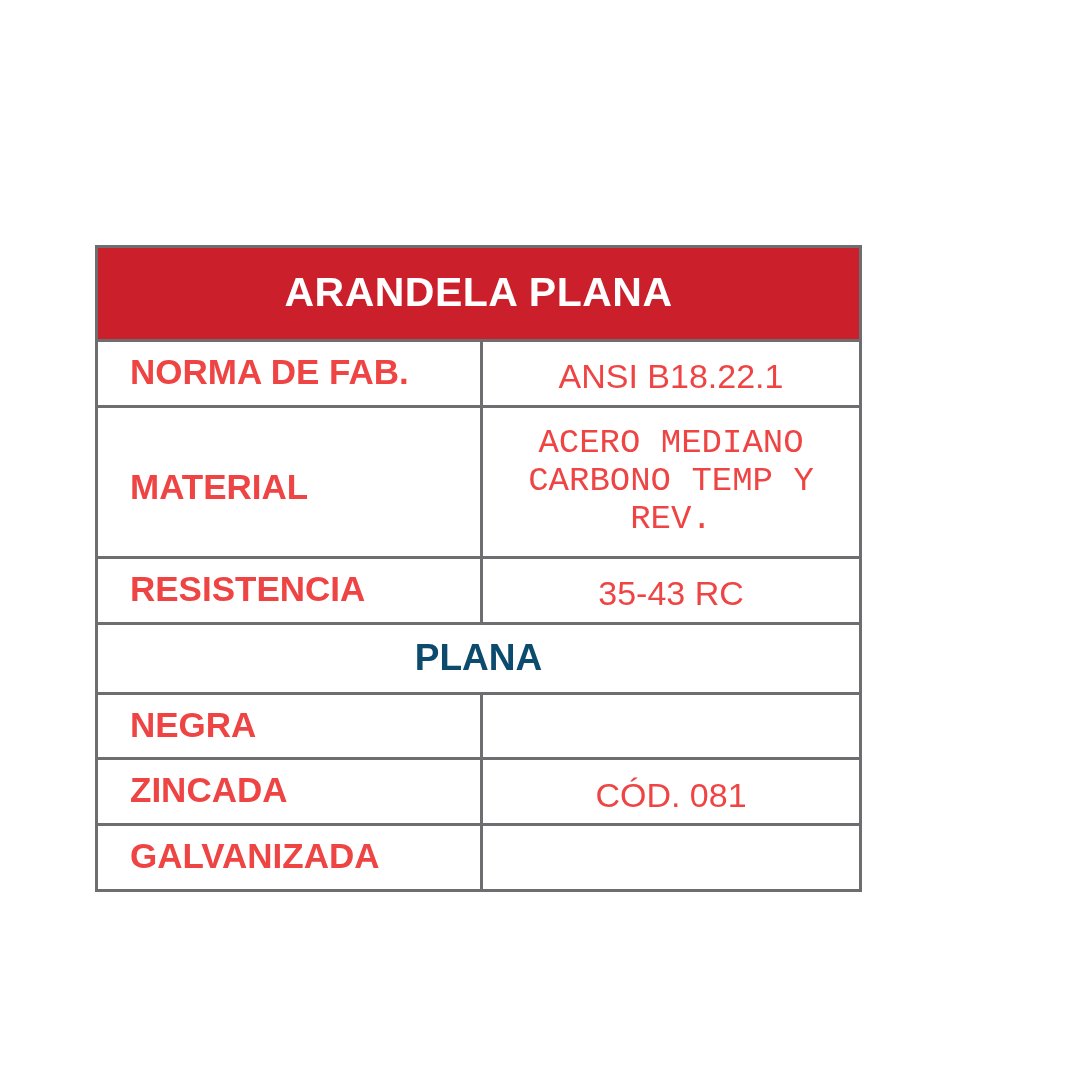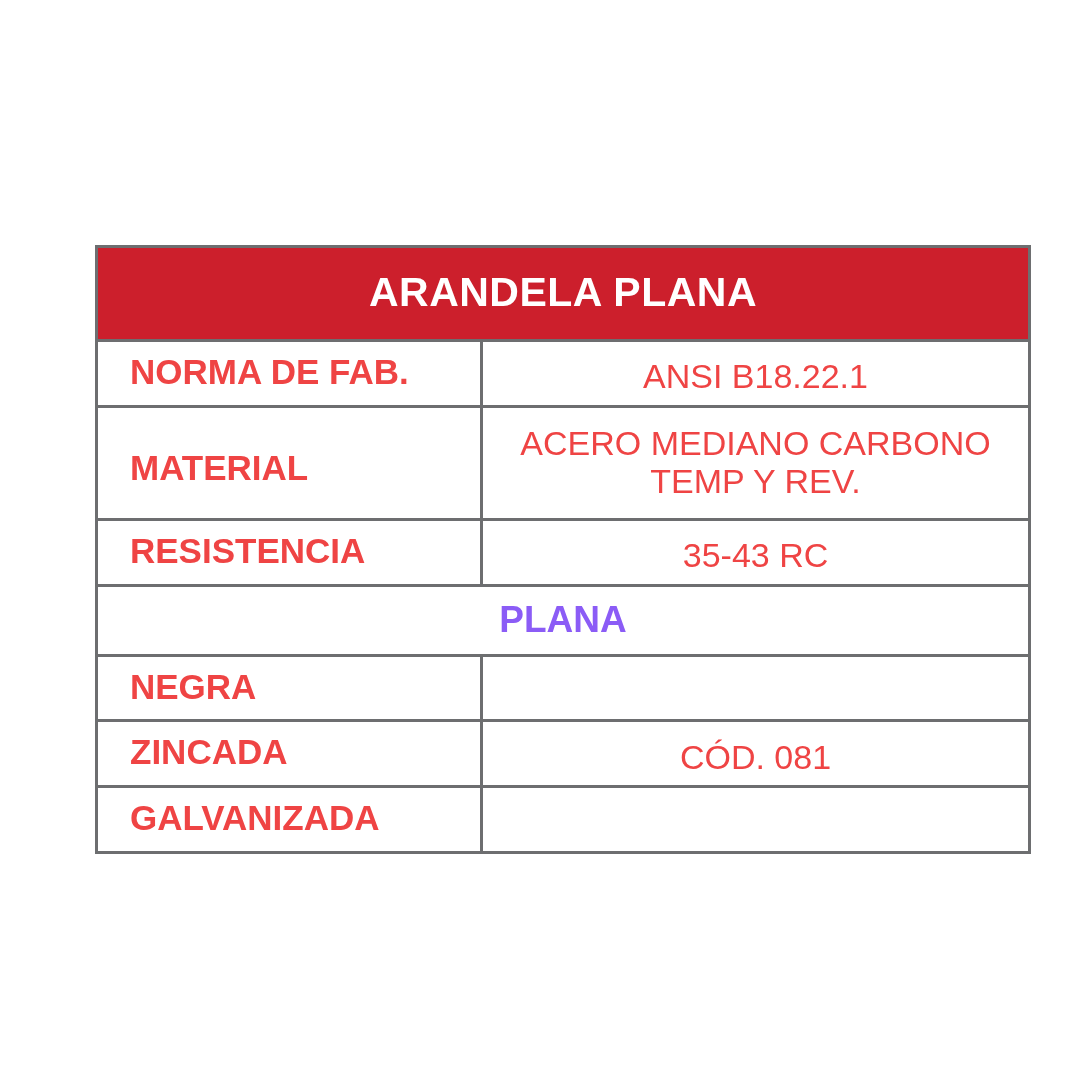--- a/index.html
+++ b/index.html
@@ -11,21 +11,21 @@
     width: 1080px;
     height: 1080px;
     font-family: "Liberation Sans", sans-serif;
     position: relative;
     overflow: hidden;
   }
   .spec-table {
     position: absolute;
     left: 95px;
     top: 245px;
-    width: 936px;
+    width: 767px;
     border: 3px solid #6d6e70;
     box-sizing: border-box;
     background: #ffffff;
   }
   .table-header {
     background: #cc1f2c;
     color: #ffffff;
     text-align: center;
     font-size: 41px;
     font-weight: bold;
@@ -57,30 +57,30 @@
   .cell-value {
     flex: 1 1 auto;
     padding: 12px 14px 6px 14px;
     font-size: 34px;
     font-weight: normal;
     justify-content: center;
     text-align: center;
     line-height: 1.12;
   }
   .row-material .cell-label { padding-top: 20px; padding-bottom: 8px; }
-  .row-material .cell-value { padding-top: 16px; padding-bottom: 18px; }
+  .row-material .cell-value { padding-top: 16px; padding-bottom: 18px; font-family: Liberation Mono, monospace; }
   .row-subheader {
     display: block;
     border-top: 3px solid #6d6e70;
   }
   .subheader-text {
     text-align: center;
     font-size: 37px;
     font-weight: bold;
-    color: #8b5cf6;
+    color: #0c4a6e;
     padding: 14px 0 16px 0;
     line-height: 1;
   }
 </style>
 </head>
 <body>
 
 <div class="spec-table">
 
   <div class="table-header">ARANDELA PLANA</div>

